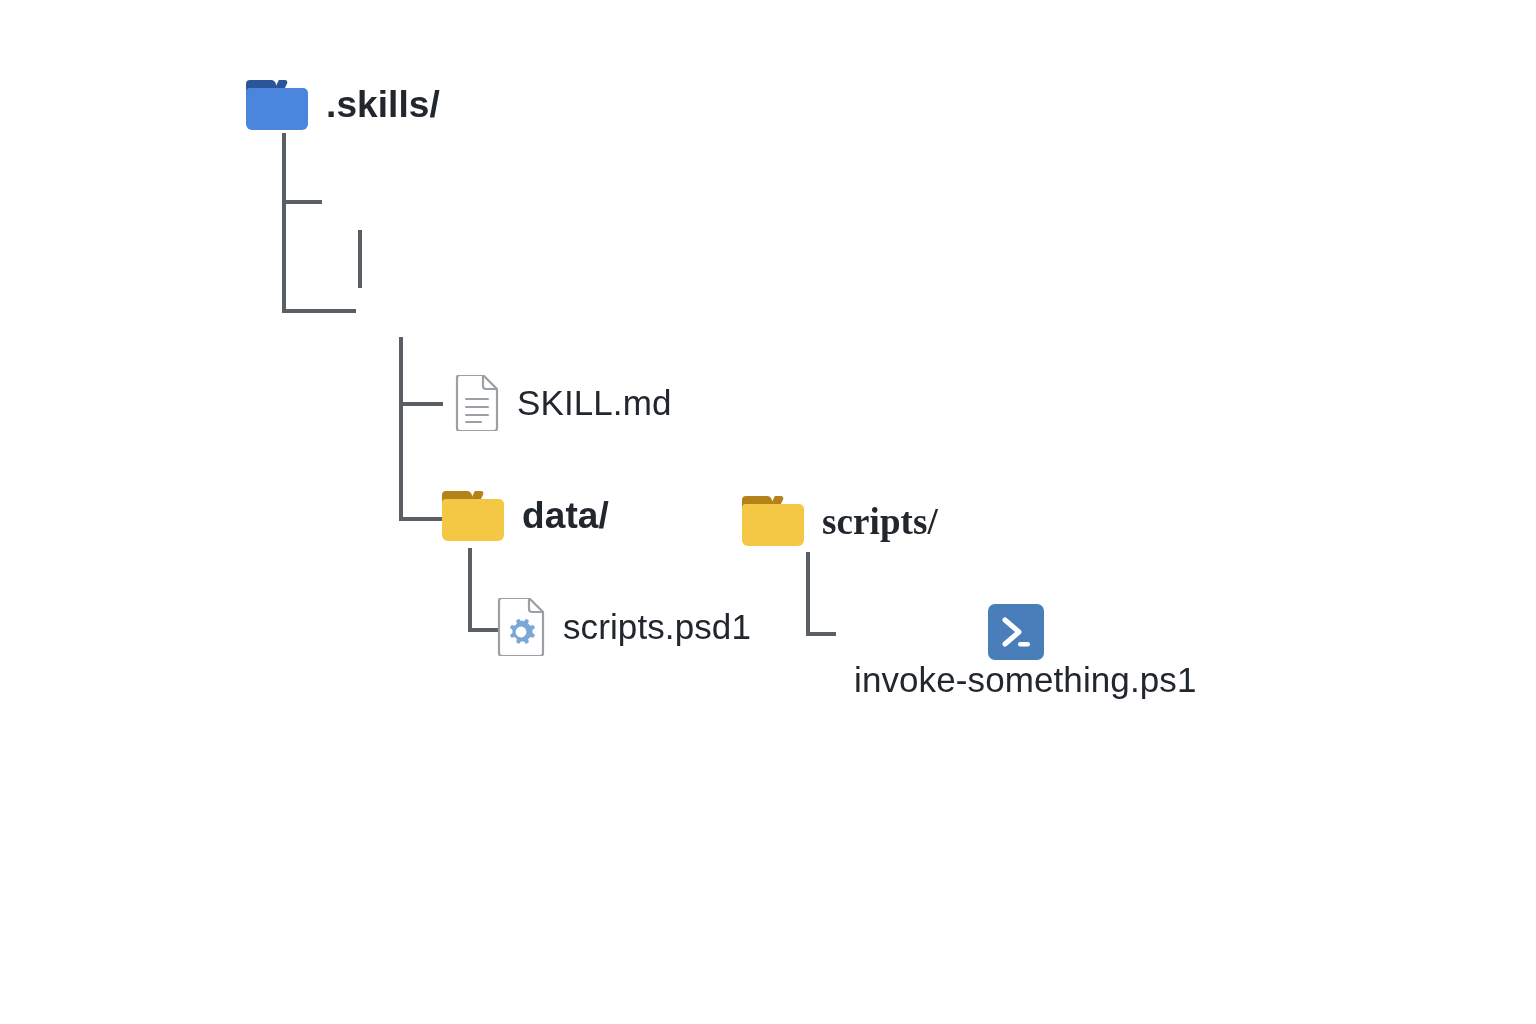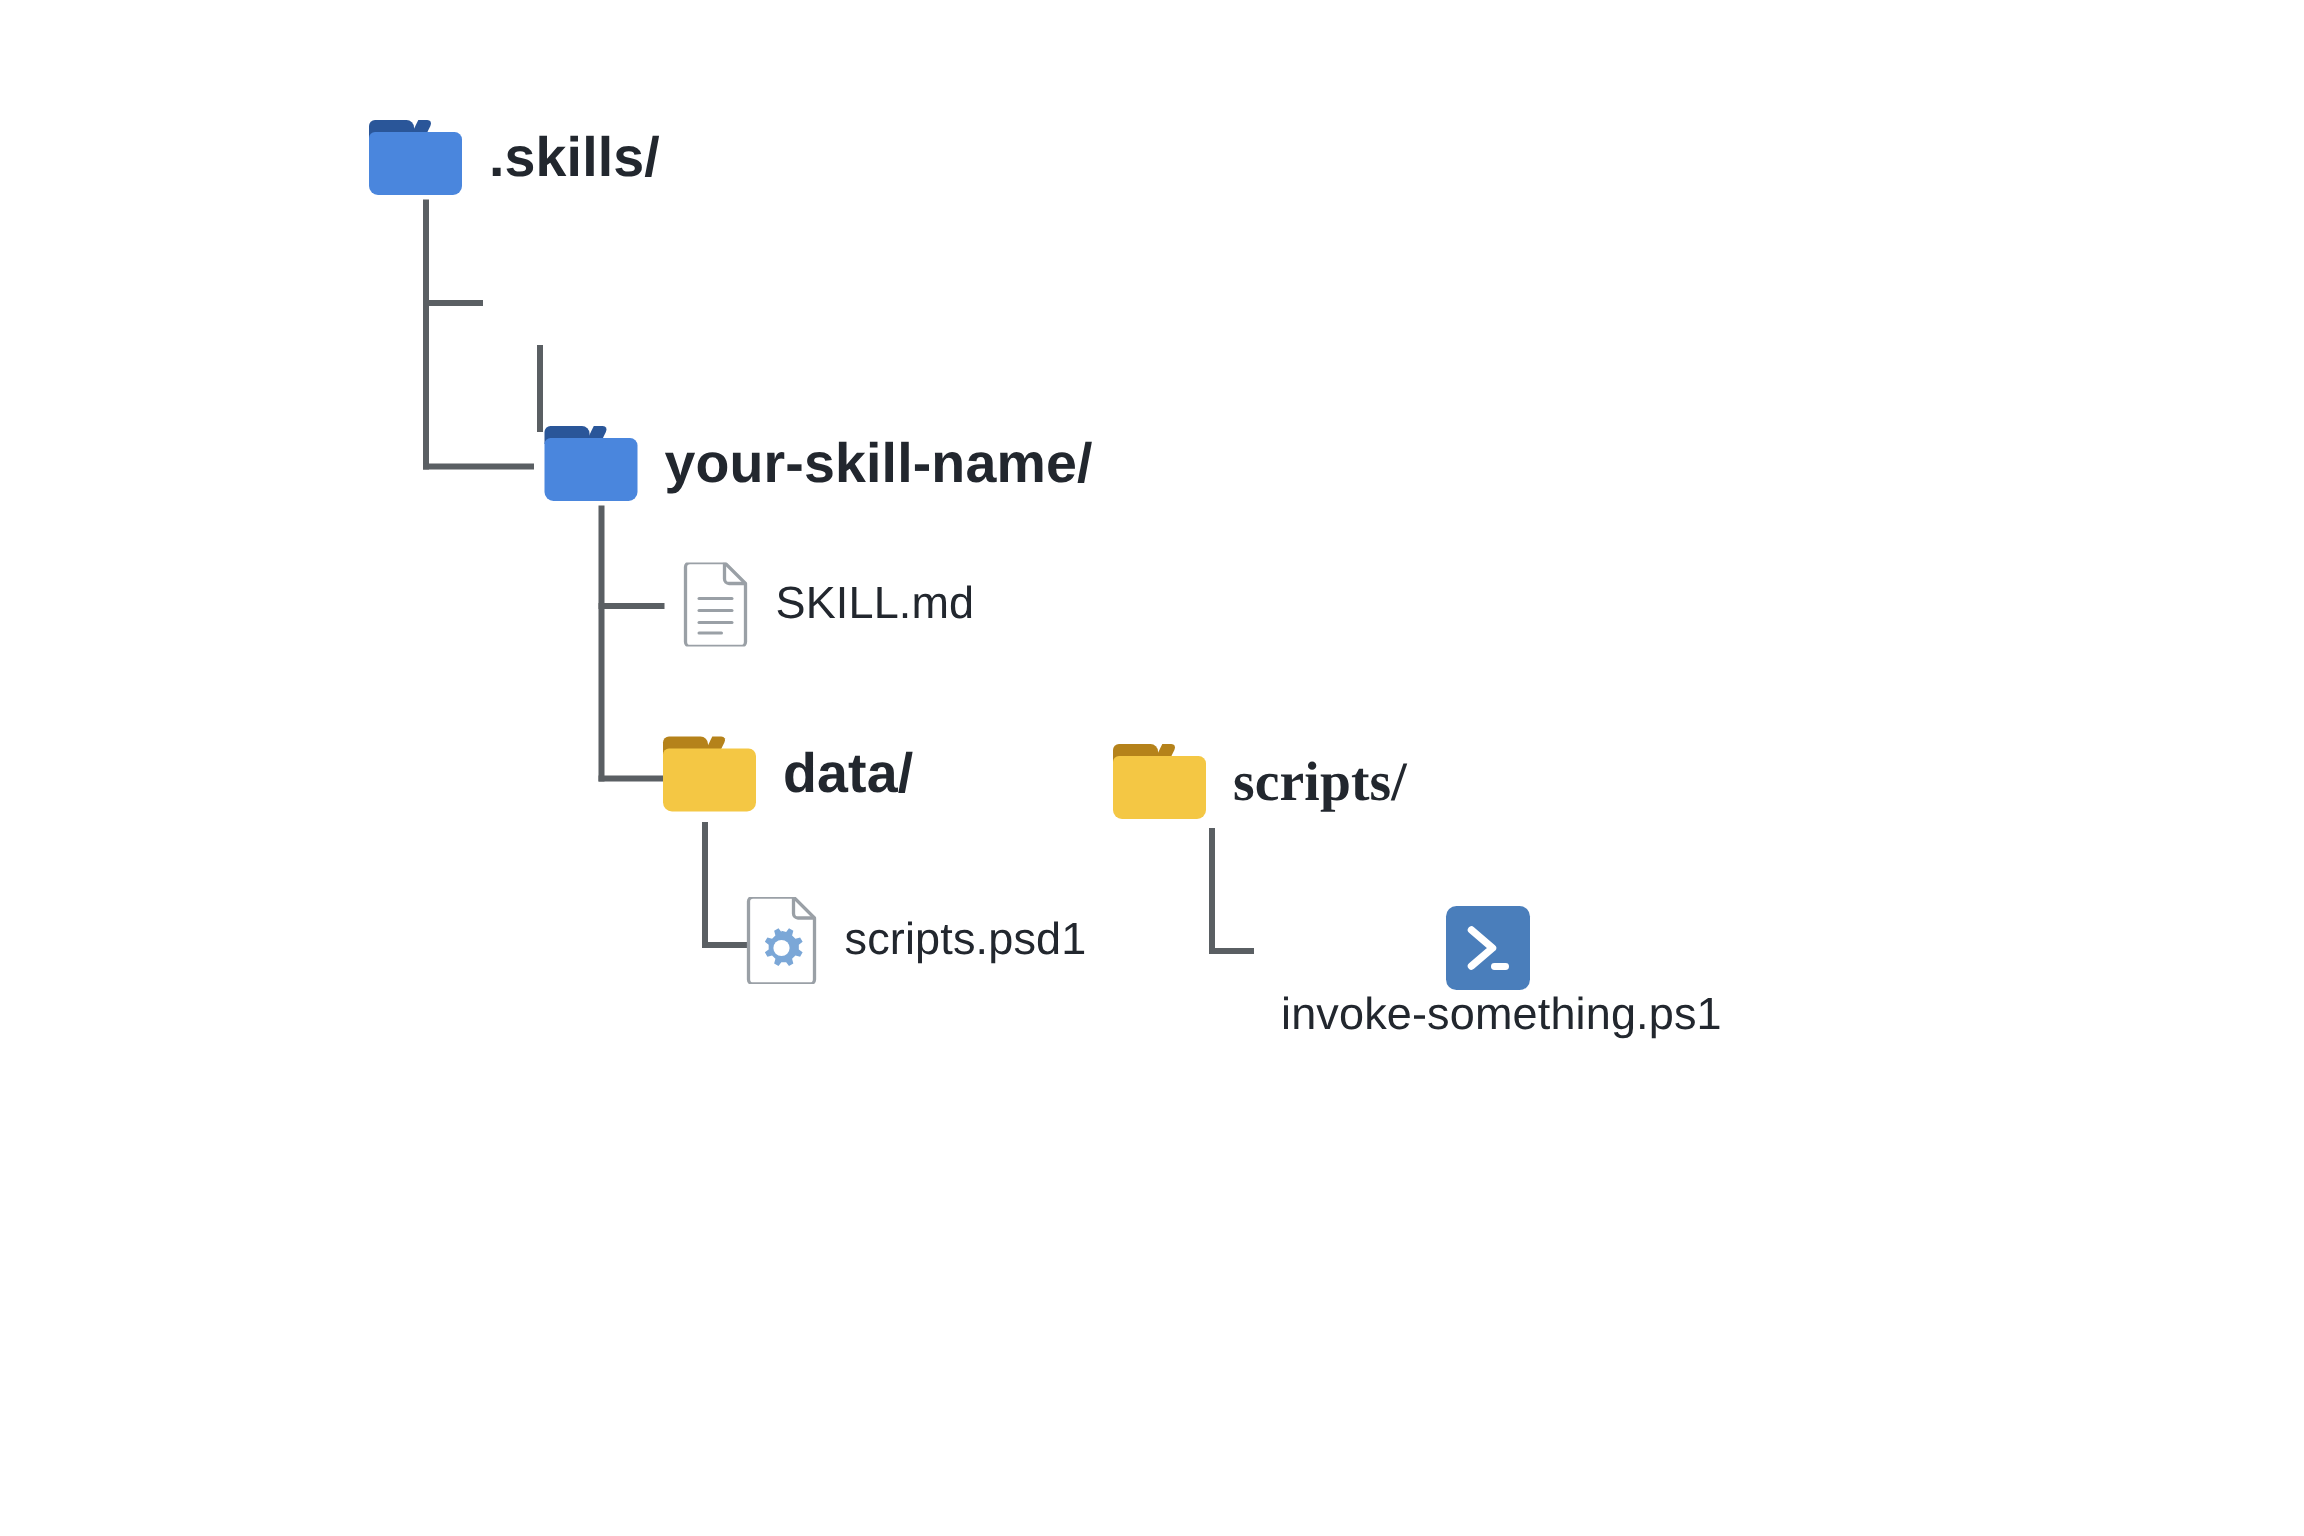--- a/index.html
+++ b/index.html
@@ -43,21 +43,21 @@
     margin-left: 18px;
     color: #22272e;
     letter-spacing: .1px;
   }
   .node.dir .label {
     font-weight: 700;
     font-size: 37px;
   }
   .node.file .label {
     font-weight: 400;
-    font-size: 30px;
+    font-size: 35px;
   }
 
   
   .folder-icon {
     position: relative;
     width: 62px;
     height: 50px;
     flex: 0 0 auto;
   }
   .folder-icon .tab {
@@ -140,27 +140,20 @@
 
   <div class="node dir" style="left:246px; top:80px;">
     <span class="folder-icon blue">
       <span class="tab"></span>
         <span class="body"></span>
     </span>
     <span class="label">.skills/</span>
   </div>
 
 
-  <div class="node dir" style="left:363px; top:284px;">
-    <span class="folder-icon blue">
-      <span class="tab"></span>
-        <span class="body"></span>
-    </span>
-    <span class="label">your-skill-name/</span>
-  </div>
 
   <div class="node file" style="left:455px; top:375px;">
     <span class="doc-icon">
       <svg viewBox="0 0 44 56" width="44" height="56" aria-hidden="true">
         <path d="M2 3 a3 3 0 0 1 3-3 h23 l14 14 v39 a3 3 0 0 1 -3 3 h-34 a3 3 0 0 1 -3-3 z" fill="#ffffff" stroke="#9aa0a6" stroke-width="2.2" stroke-linejoin="round"></path>
         <path d="M28 0 v11 a3 3 0 0 0 3 3 h11" fill="none" stroke="#9aa0a6" stroke-width="2.2" stroke-linejoin="round"></path>
         <g stroke="#9aa0a6" stroke-width="2" stroke-linecap="round">
           <line x1="11" y1="24" x2="33" y2="24"></line>
           <line x1="11" y1="32" x2="33" y2="32"></line>
           <line x1="11" y1="40" x2="33" y2="40"></line>

